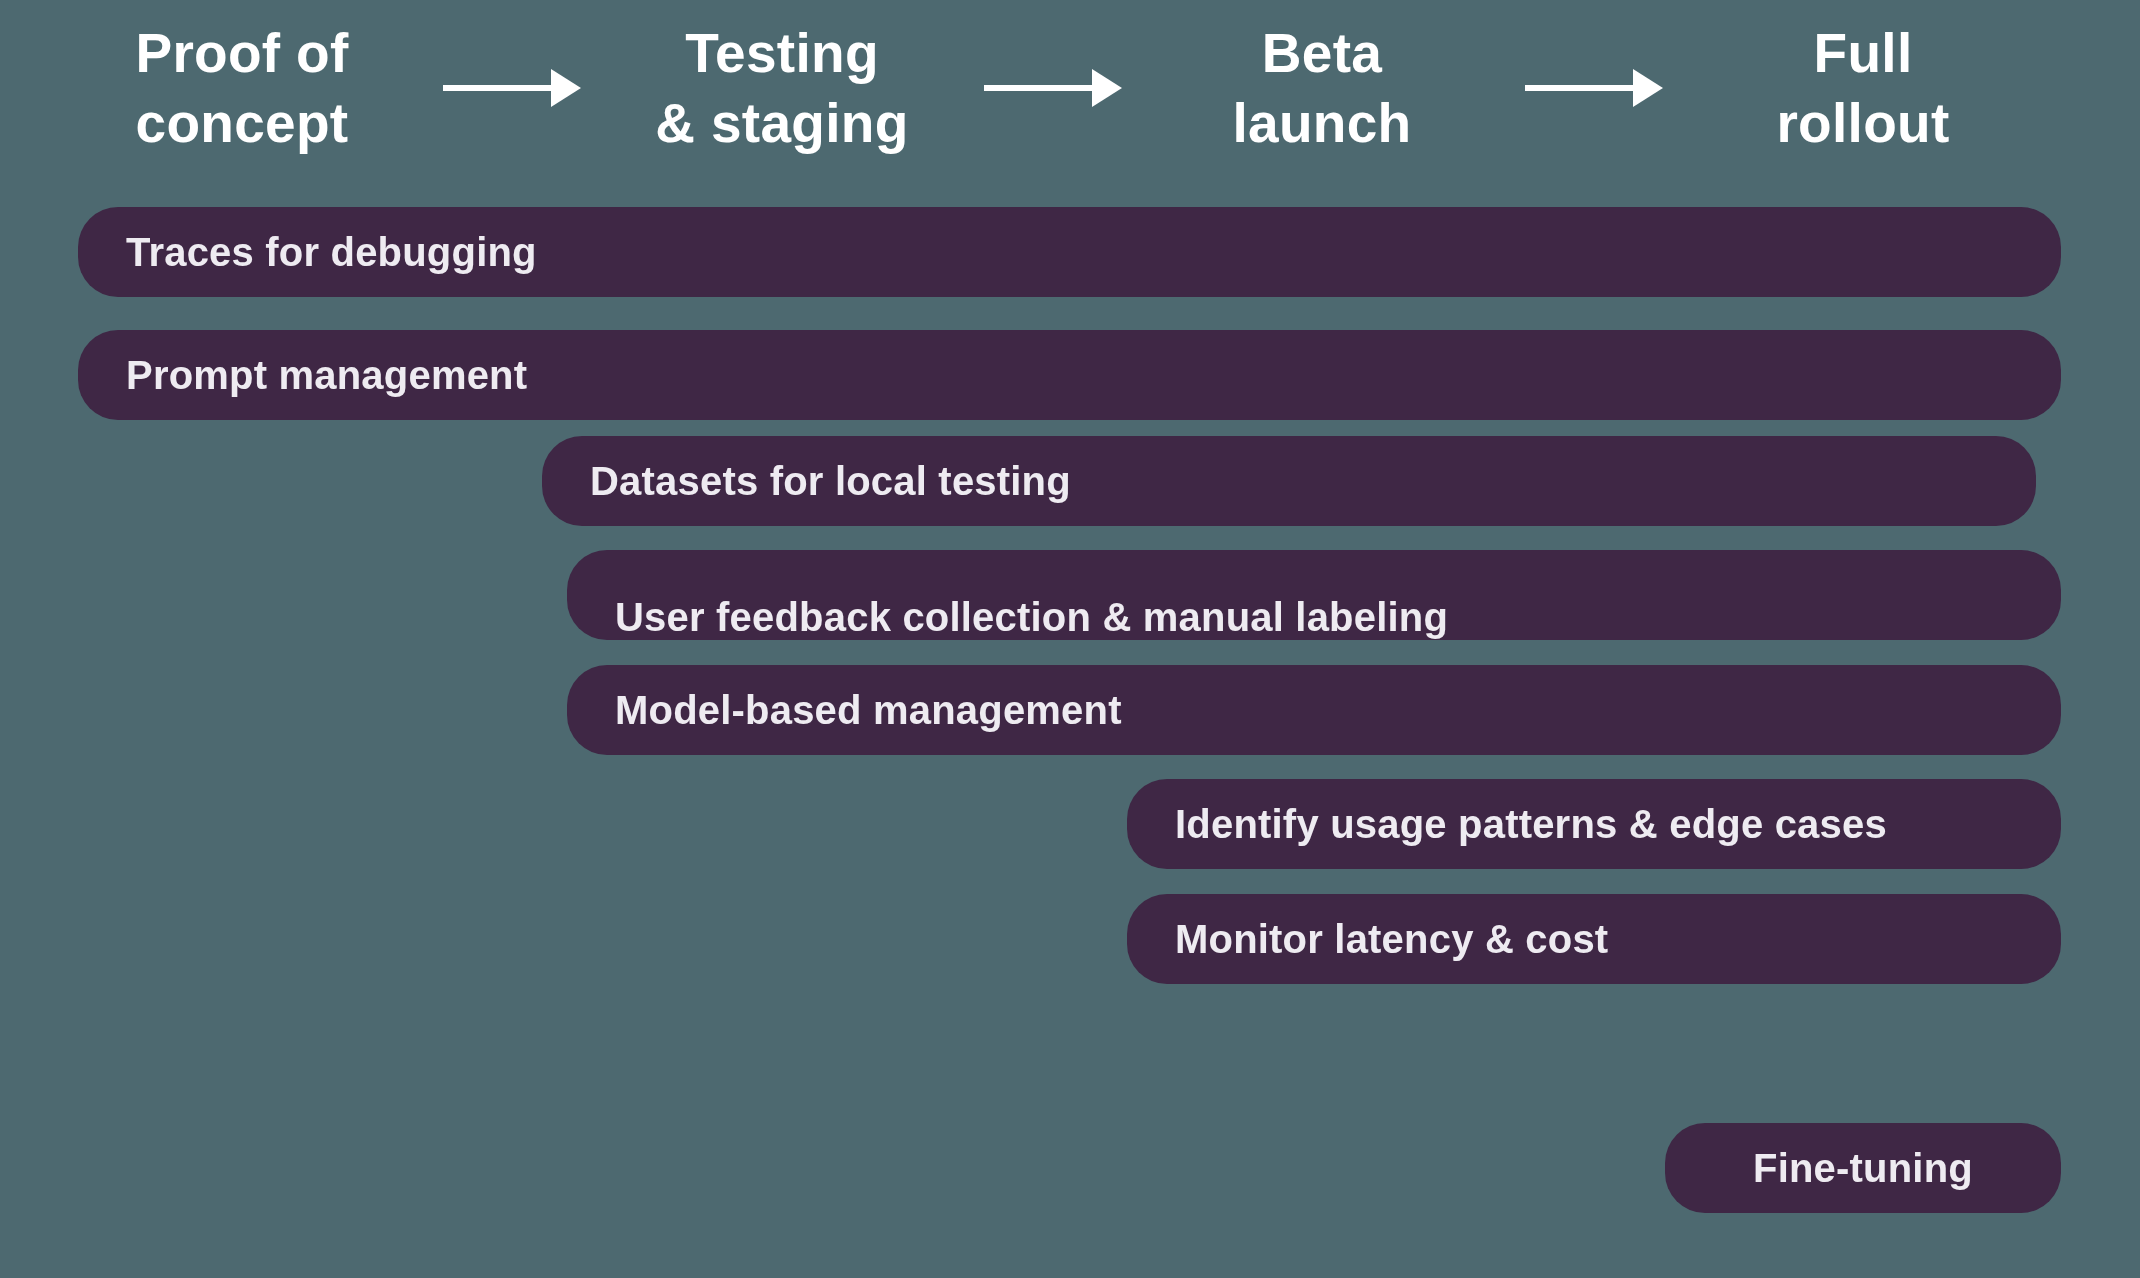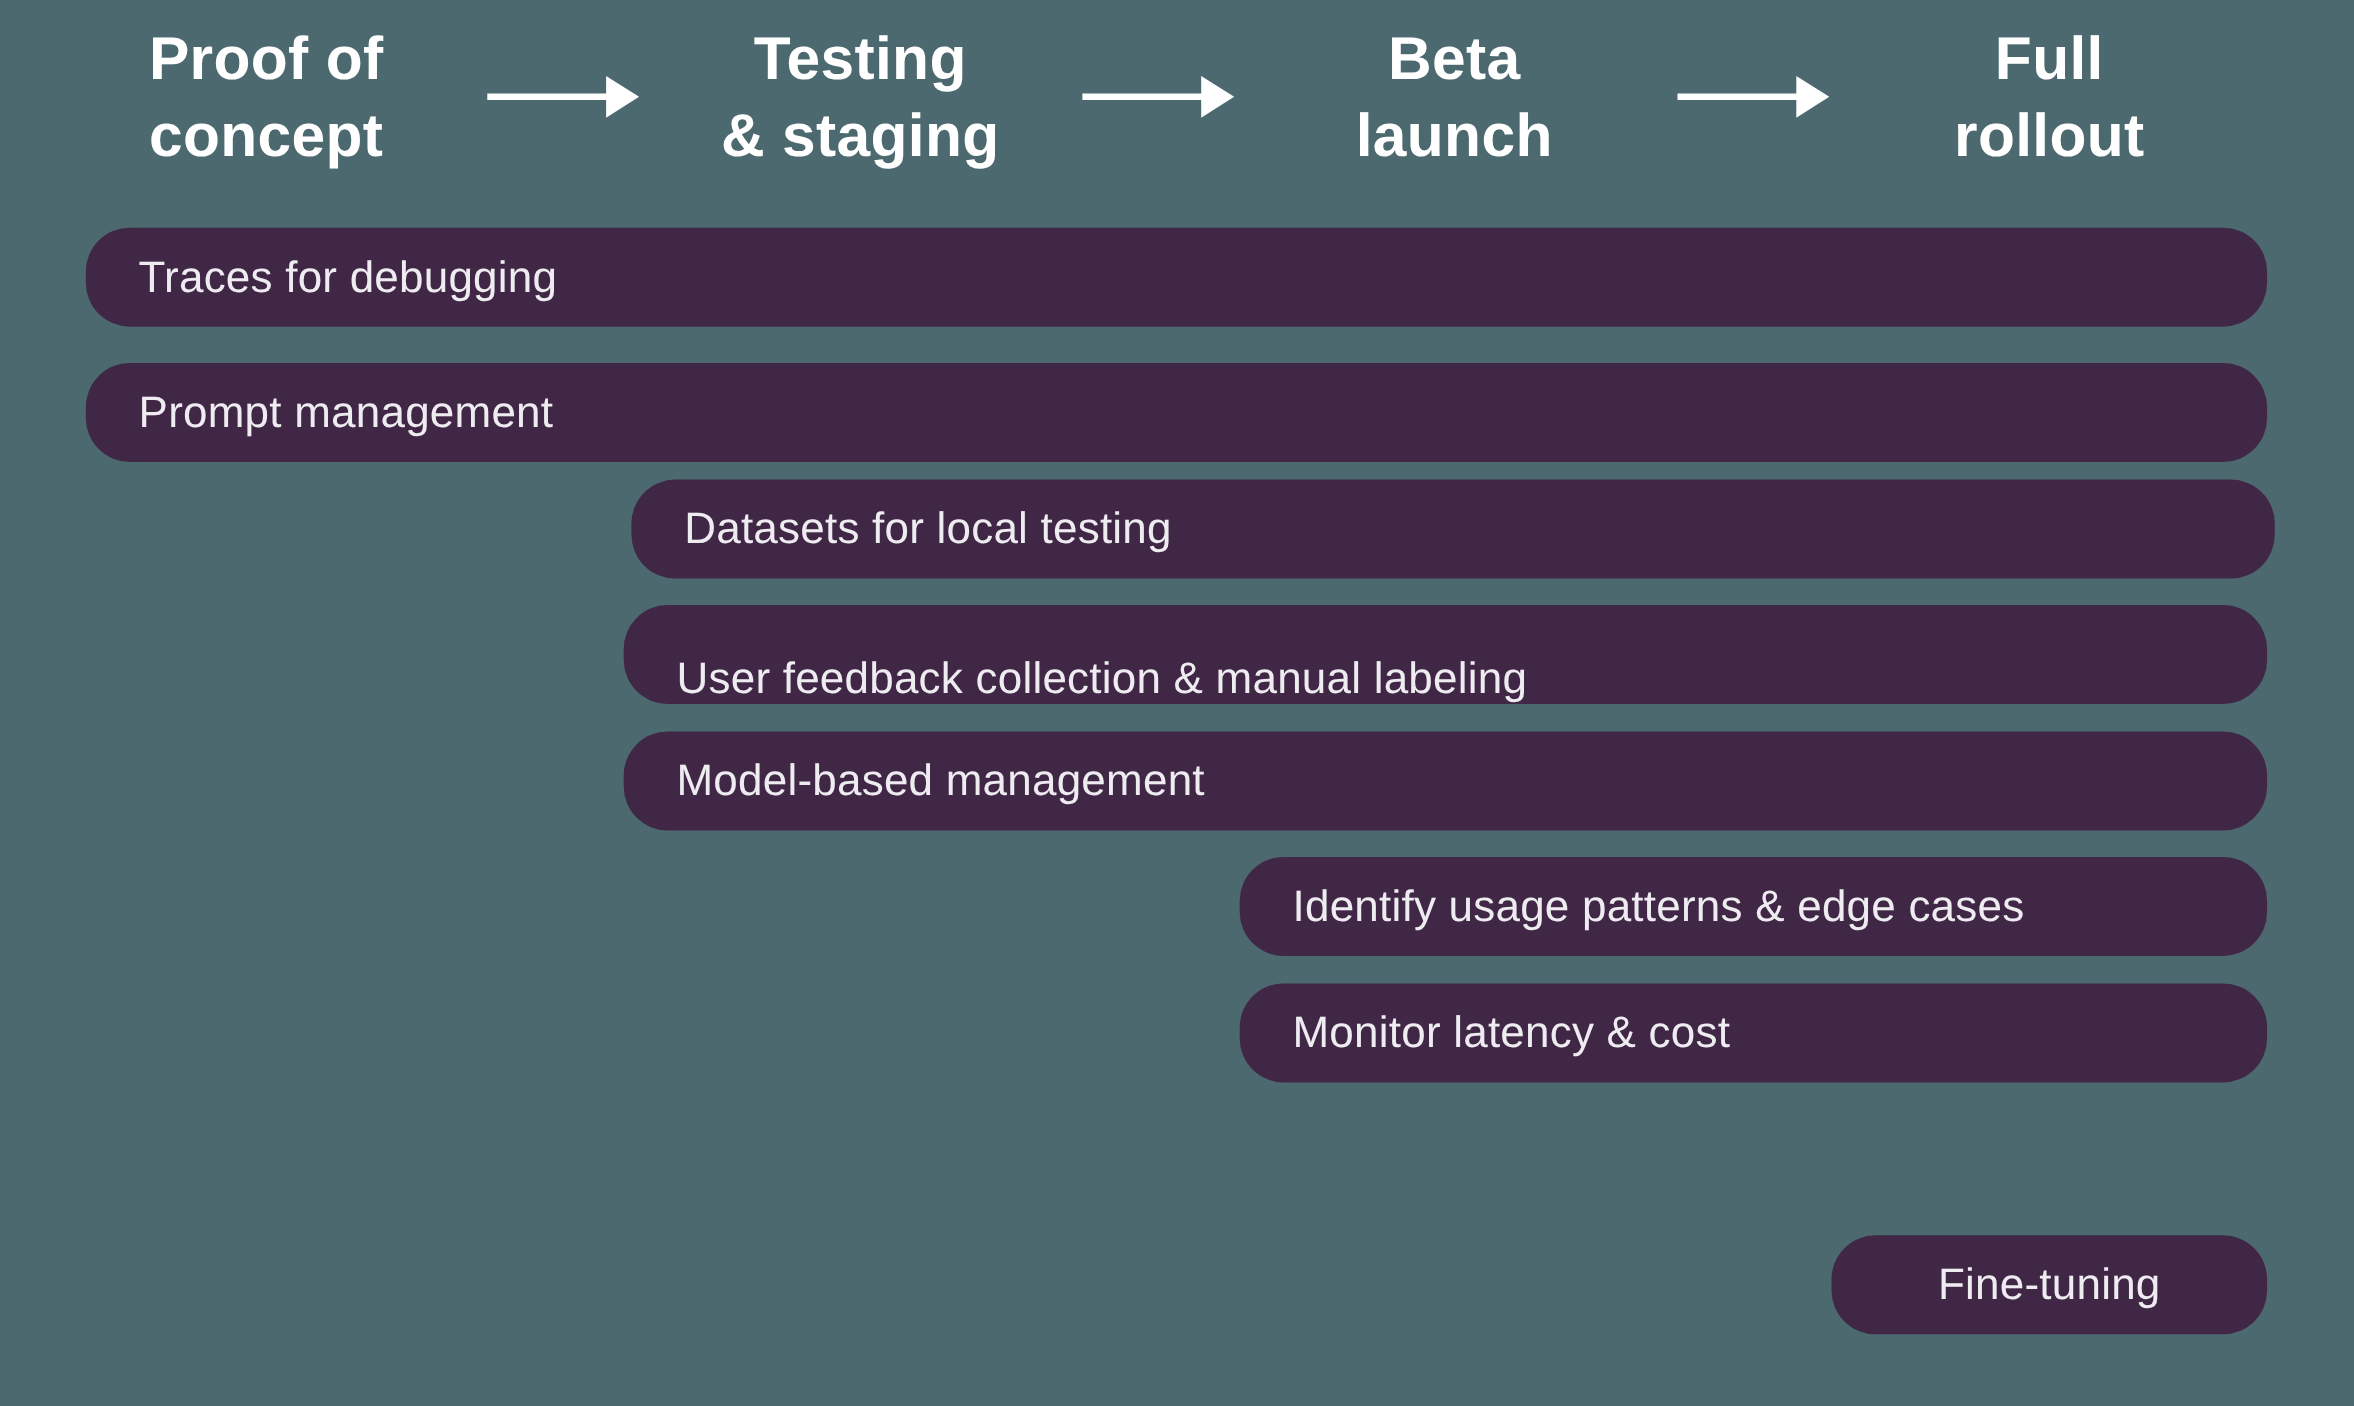--- a/index.html
+++ b/index.html
@@ -24,27 +24,27 @@
   .p1{left:482px;}
   .p2{left:1022px;}
   .p3{left:1563px;}
   .arrow{position:absolute;top:68px;width:140px;height:40px;}
   .a0{left:441px;}
   .a1{left:982px;}
   .a2{left:1523px;}
   .bar{
     position:absolute;height:90px;background:var(--bar);
     border-radius:40px;display:flex;align-items:center;
-    color:var(--bar-text);font-size:40px;font-weight:400;
+    color:var(--bar-text);font-size:40px;font-weight:700;
     padding-left:48px;box-sizing:border-box;letter-spacing:0.2px;
     white-space:nowrap;
   }
   .r0{top:207px;left:78px;width:1983px;}
   .r1{top:330px;left:78px;width:1983px;}
-  .r2{top:436px;left:574px;width:1494px;}
+  .r2{top:436px;left:542px;width:1494px;}
   .r3{top:550px;left:567px;width:1494px;align-items:flex-end;}
   .r4{top:665px;left:567px;width:1494px;}
   .r5{top:779px;left:1127px;width:934px;}
   .r6{top:894px;left:1127px;width:934px;}
   .r7{top:1008px;left:1127px;width:934px;}
   .r8{top:1123px;left:1665px;width:396px;justify-content:center;padding-left:0;}
 </style>
 </head>
 <body>
 

